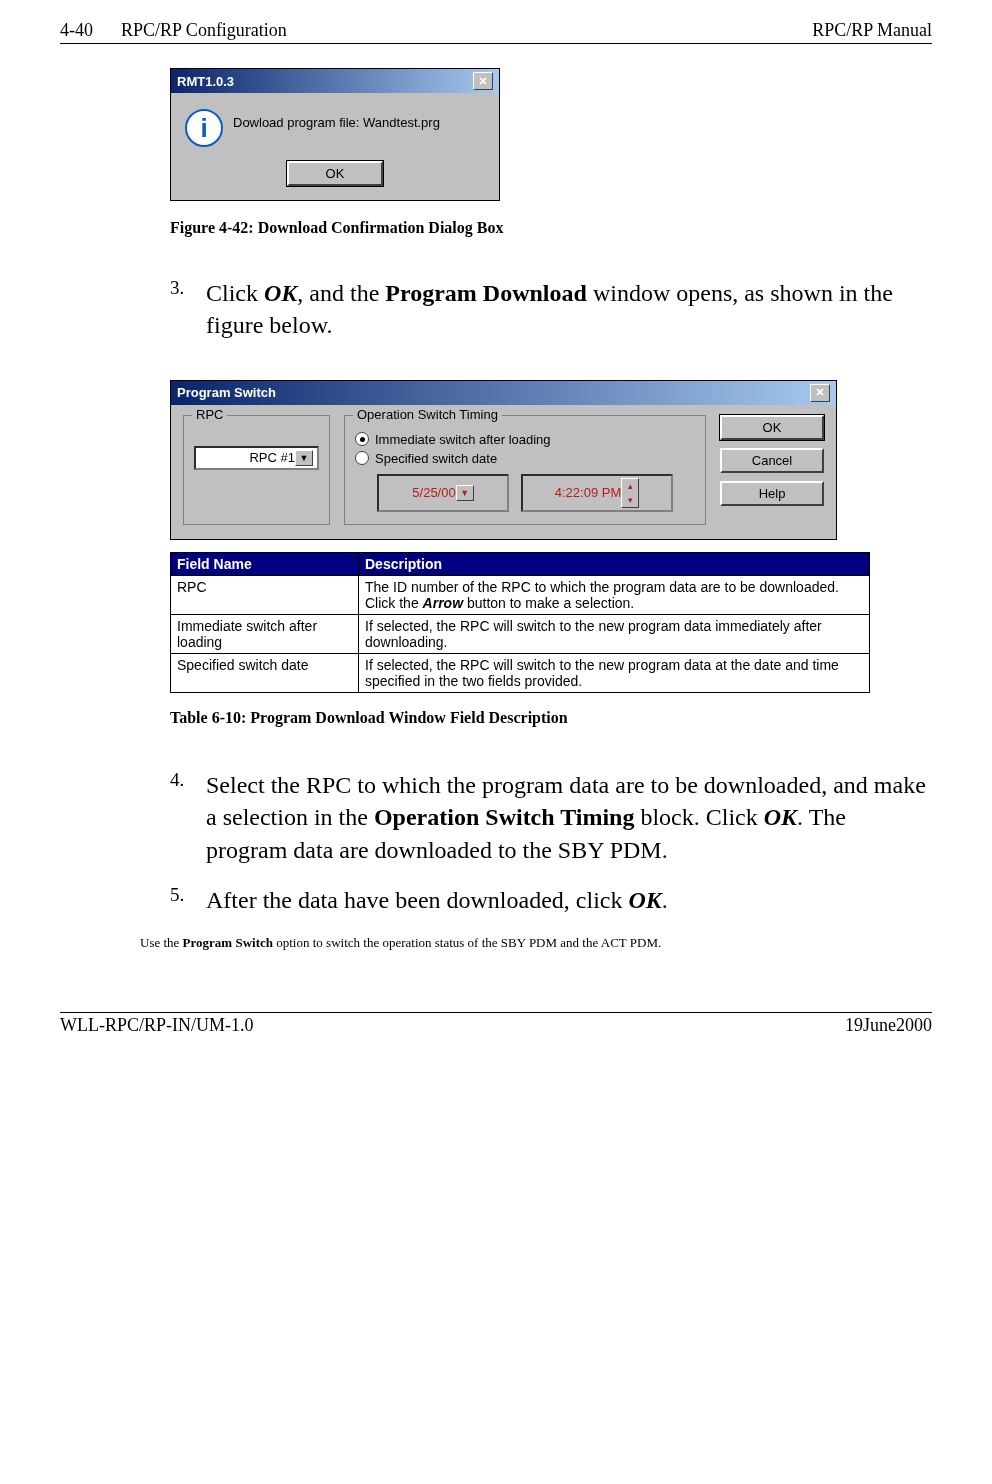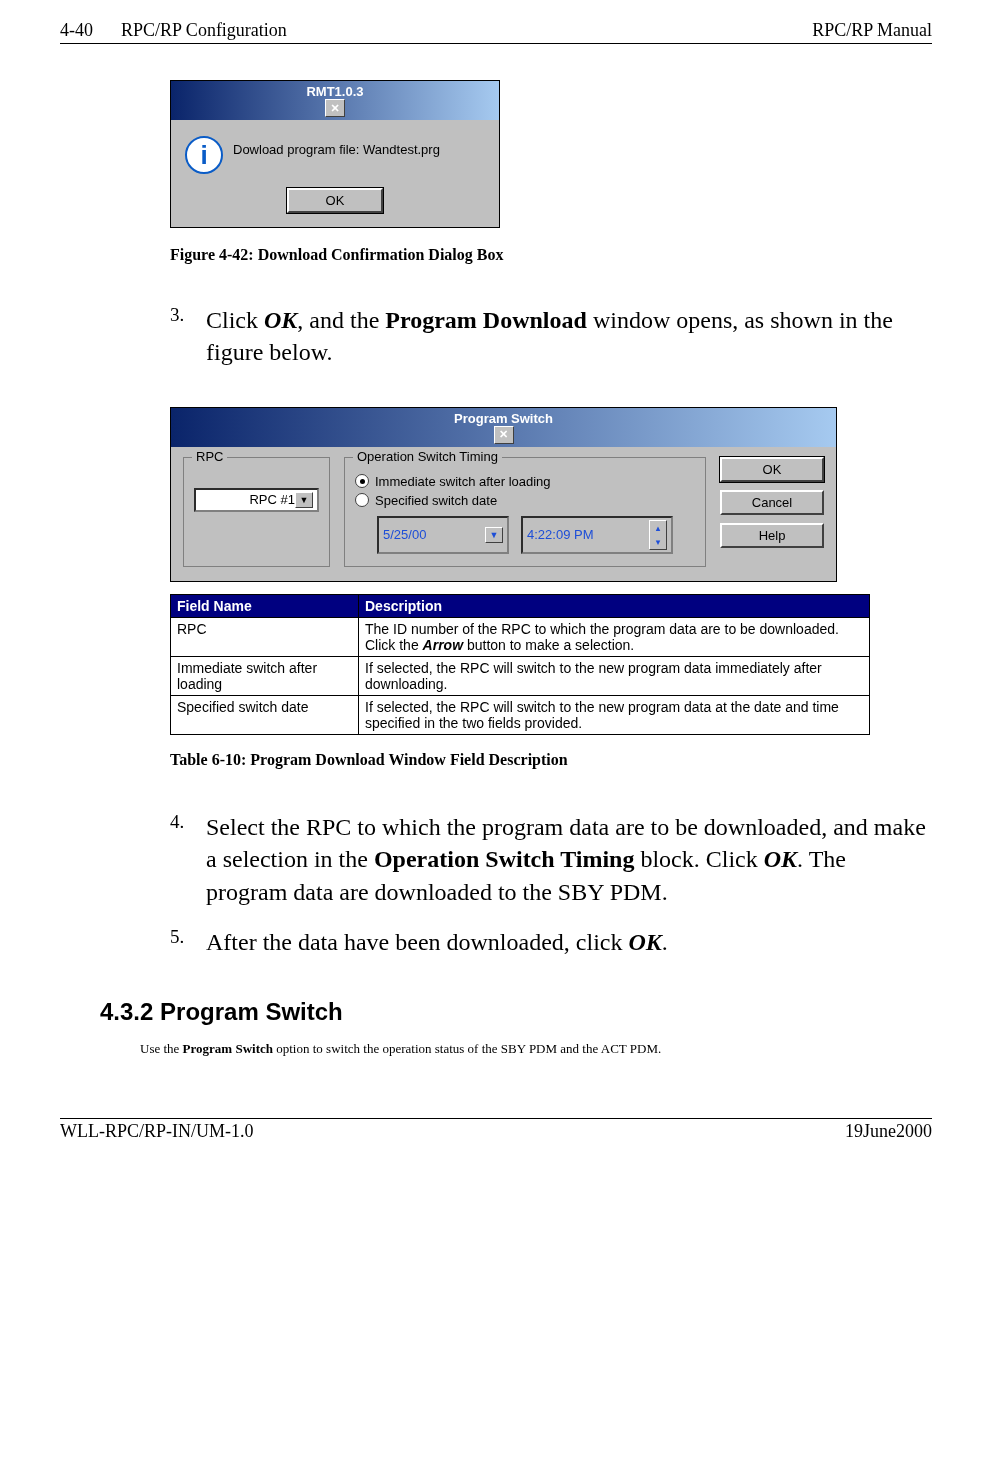--- a/index.html
+++ b/index.html
@@ -14,21 +14,21 @@
     padding: 20px 60px 30px 60px;
     box-sizing: border-box;
     position: relative;
   }
   .header-line {
     display: flex;
     justify-content: space-between;
     font-size: 18px;
     padding-bottom: 2px;
     border-bottom: 1px solid #000;
-    margin-bottom: 36px;
+    margin-bottom: 24px;
   }
   .header-left {
     display: flex;
     gap: 28px;
   }
   .content {
     margin-left: 110px;
     margin-right: 0;
   }
   .dialog-rmt {
@@ -39,21 +39,20 @@
     font-size: 13px;
   }
   .dlg-title {
     background: linear-gradient(to right, #0a246a, #a6caf0);
     color: #fff;
     font-weight: bold;
     padding: 3px 6px;
     display: flex;
     justify-content: space-between;
     align-items: center;
-    flex-direction: column;
   }
   .dlg-close {
     width: 18px; height: 16px;
     background: #c0c0c0;
     border: 1px solid #fff;
     border-right-color: #404040;
     border-bottom-color: #404040;
     display: flex; align-items: center; justify-content: center;
     font-family: Arial, sans-serif;
     font-size: 11px;
@@ -196,24 +195,24 @@
   .dt-row {
     display: flex;
     gap: 12px;
     margin-top: 8px;
     margin-left: 22px;
   }
   .dt-field {
     background: #fff;
     border: 2px inset #808080;
     padding: 2px 4px;
-    color: #1d4ed8;
+    color: #b91c1c;
     display: flex;
     align-items: center;
-    justify-content: space-between;
+    justify-content: center;
   }
   .dt-field.disabled { background: #c0c0c0; }
   .btn-col {
     display: flex;
     flex-direction: column;
     gap: 8px;
   }
   .btn-col .win-btn { width: 80px; }
 
   table.fielddesc {
@@ -381,23 +380,20 @@
         </span>
       </li>
       <li>
         <span class="num">5.</span>
         <span class="txt">
           <span>After the data have been downloaded, click </span><i class="termb">OK</i><span>.</span>
         </span>
       </li>
     </ol>
 
-    <div class="section-block">
-      <h2 class="section">4.3.2 Program Switch</h2>
-    </div>
     <div class="body-text" style="margin-left:-30px; margin-bottom:0">
       <span>Use the </span><span class="bold">Program Switch</span><span> option to switch the operation status of the SBY PDM and the ACT PDM.</span>
     </div>
 
   </div>
 
   <div class="footer">
     <span>WLL-RPC/RP-IN/UM-1.0</span>
     <span>19June2000</span>
   </div>

